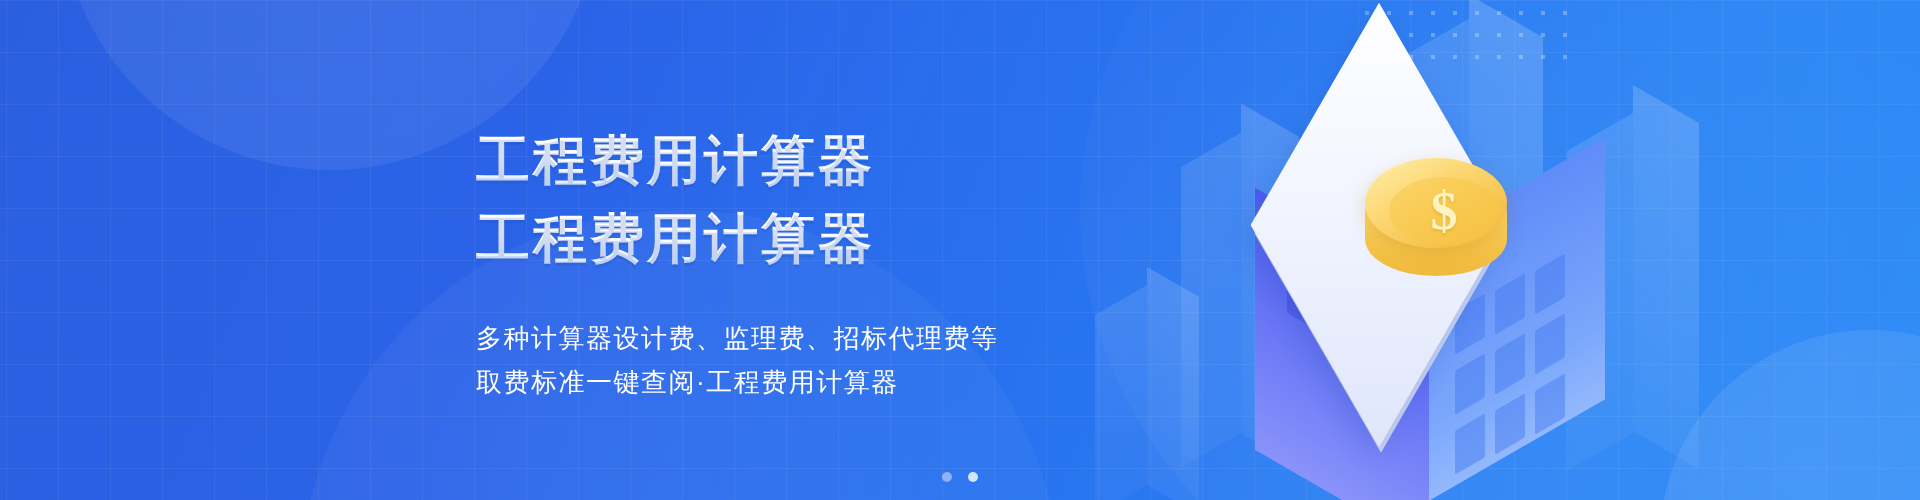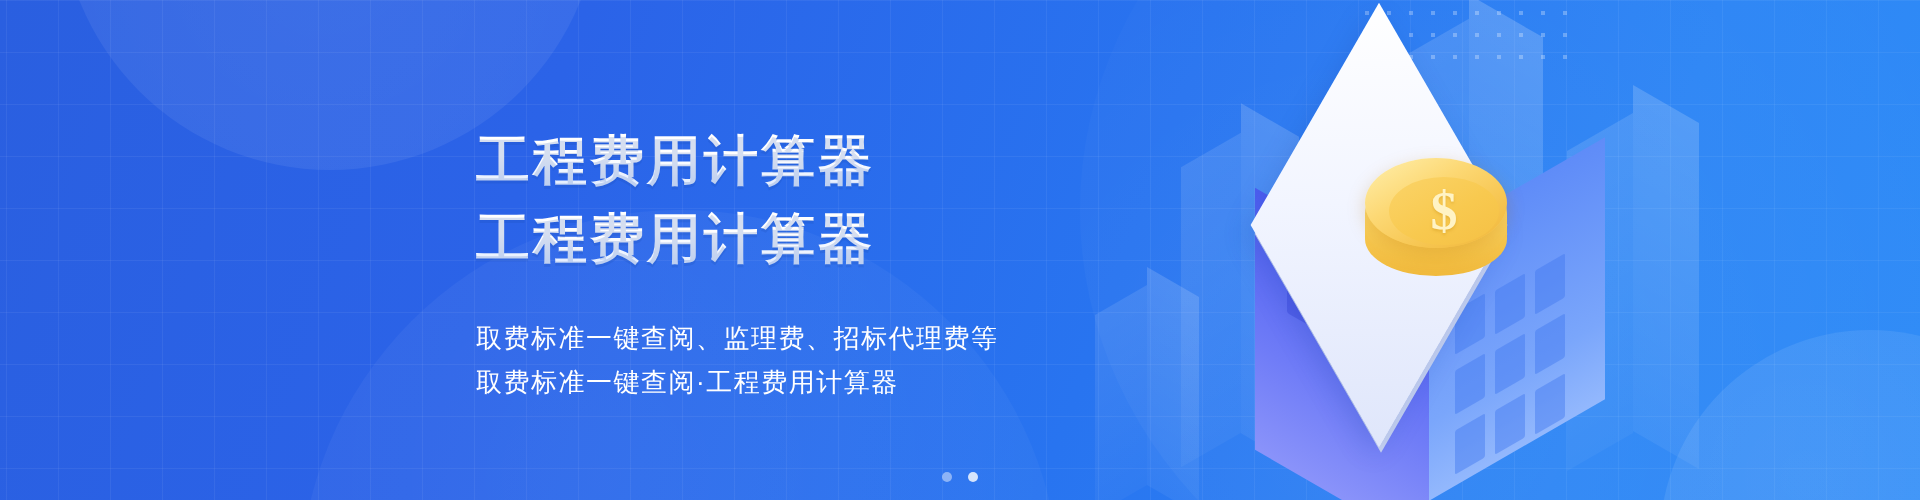--- a/index.html
+++ b/index.html
@@ -249,21 +249,21 @@
   <div class="circle circle-tl"></div>
   <div class="circle circle-bl"></div>
   <div class="circle circle-br"></div>
   <div class="swoosh"></div>
   <div class="dot-grid"></div>
 
   <div class="copy">
     <div class="title-line">工程费用计算器</div>
     <div class="title-line">工程费用计算器</div>
     <div class="sub-wrap">
-      <div class="sub-line">取费标准一键查阅、监理费、招标代理费等</div>
+      <div class="sub-line">多种计算器设计费、监理费、招标代理费等</div>
       <div class="sub-line">取费标准一键查阅·工程费用计算器</div>
     </div>
   </div>
 
   <div class="illus">
 
     <div class="iso tower tower-g"></div>
     <div class="iso tower tower-h"></div>
     <div class="iso tower tower-c"></div>
     <div class="iso tower tower-d"></div>

